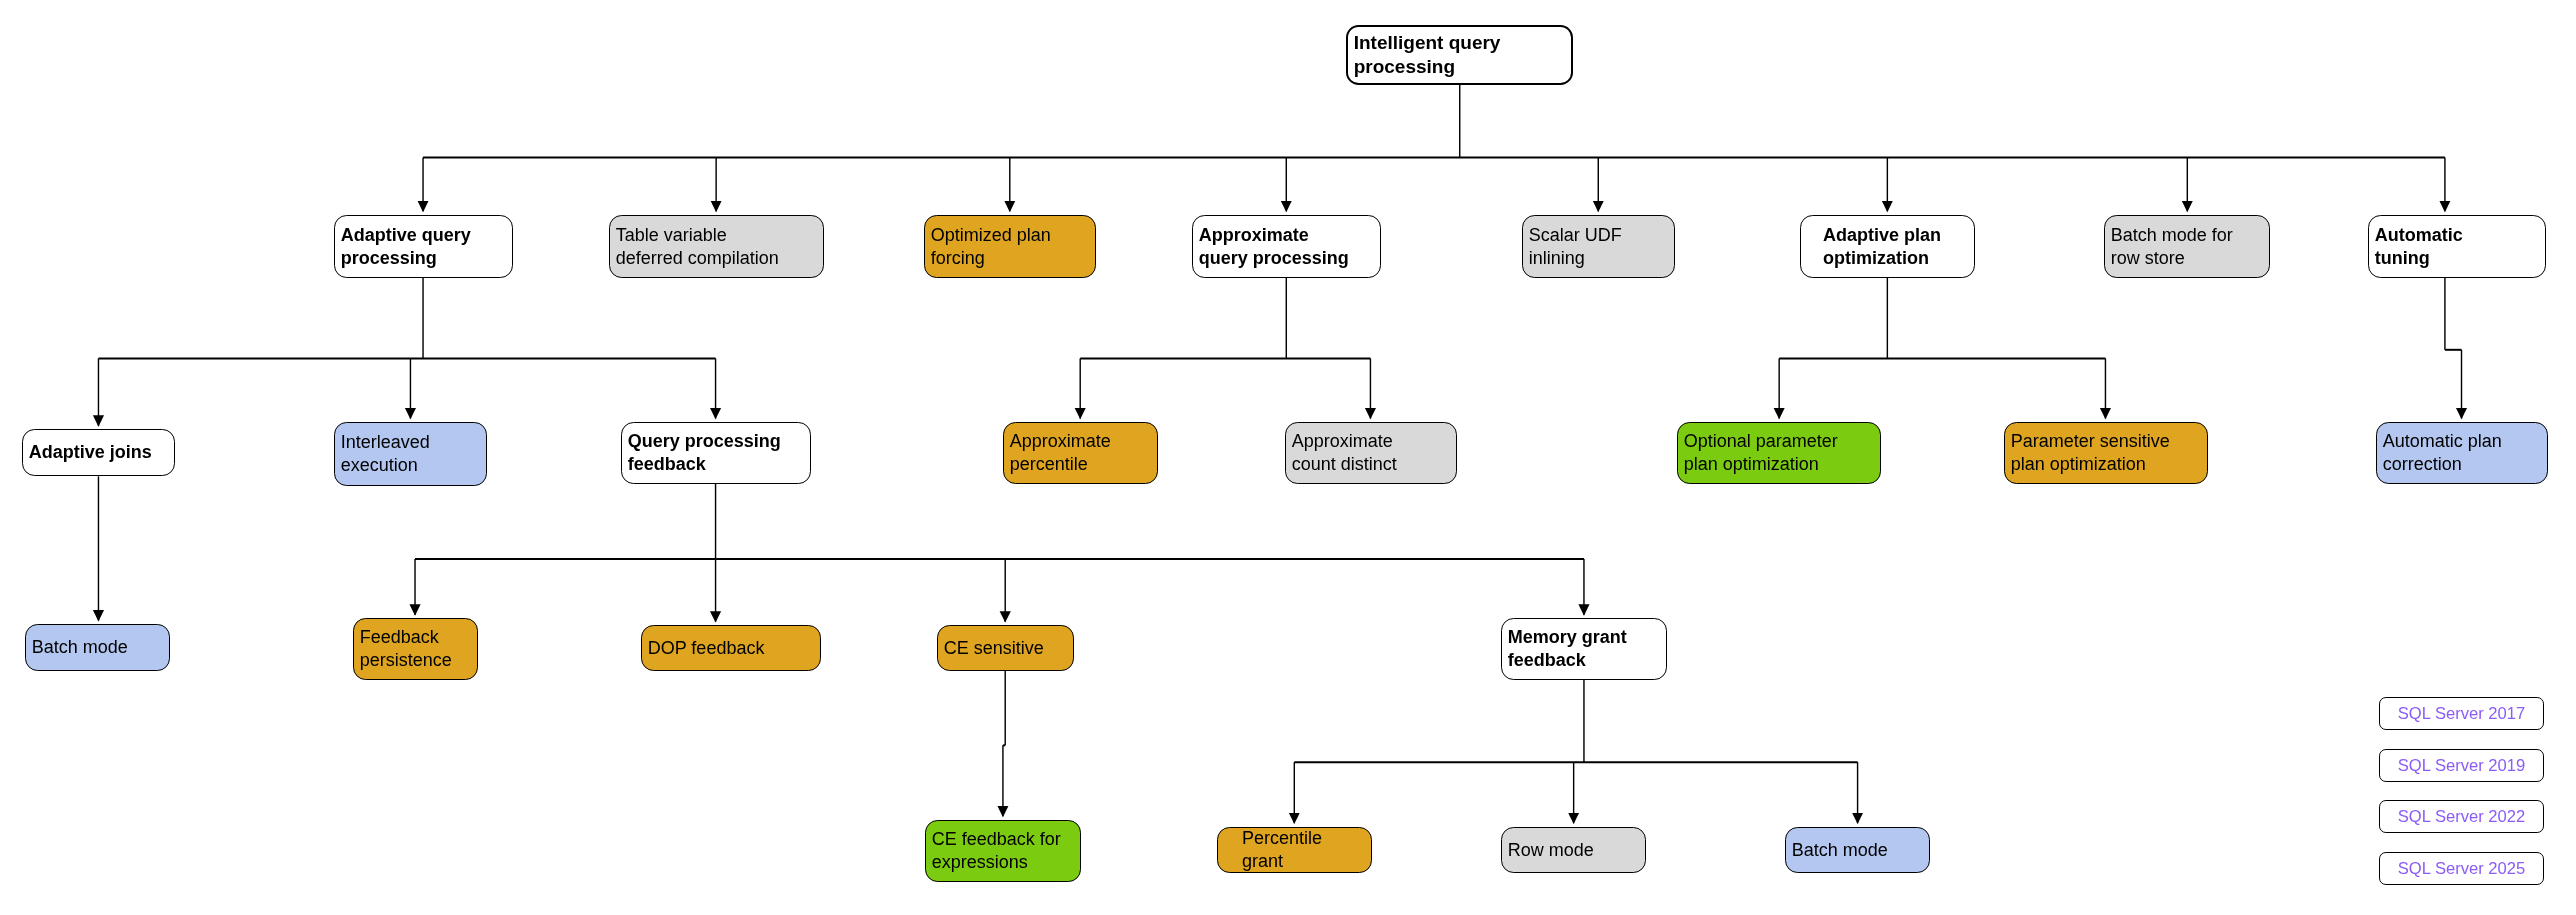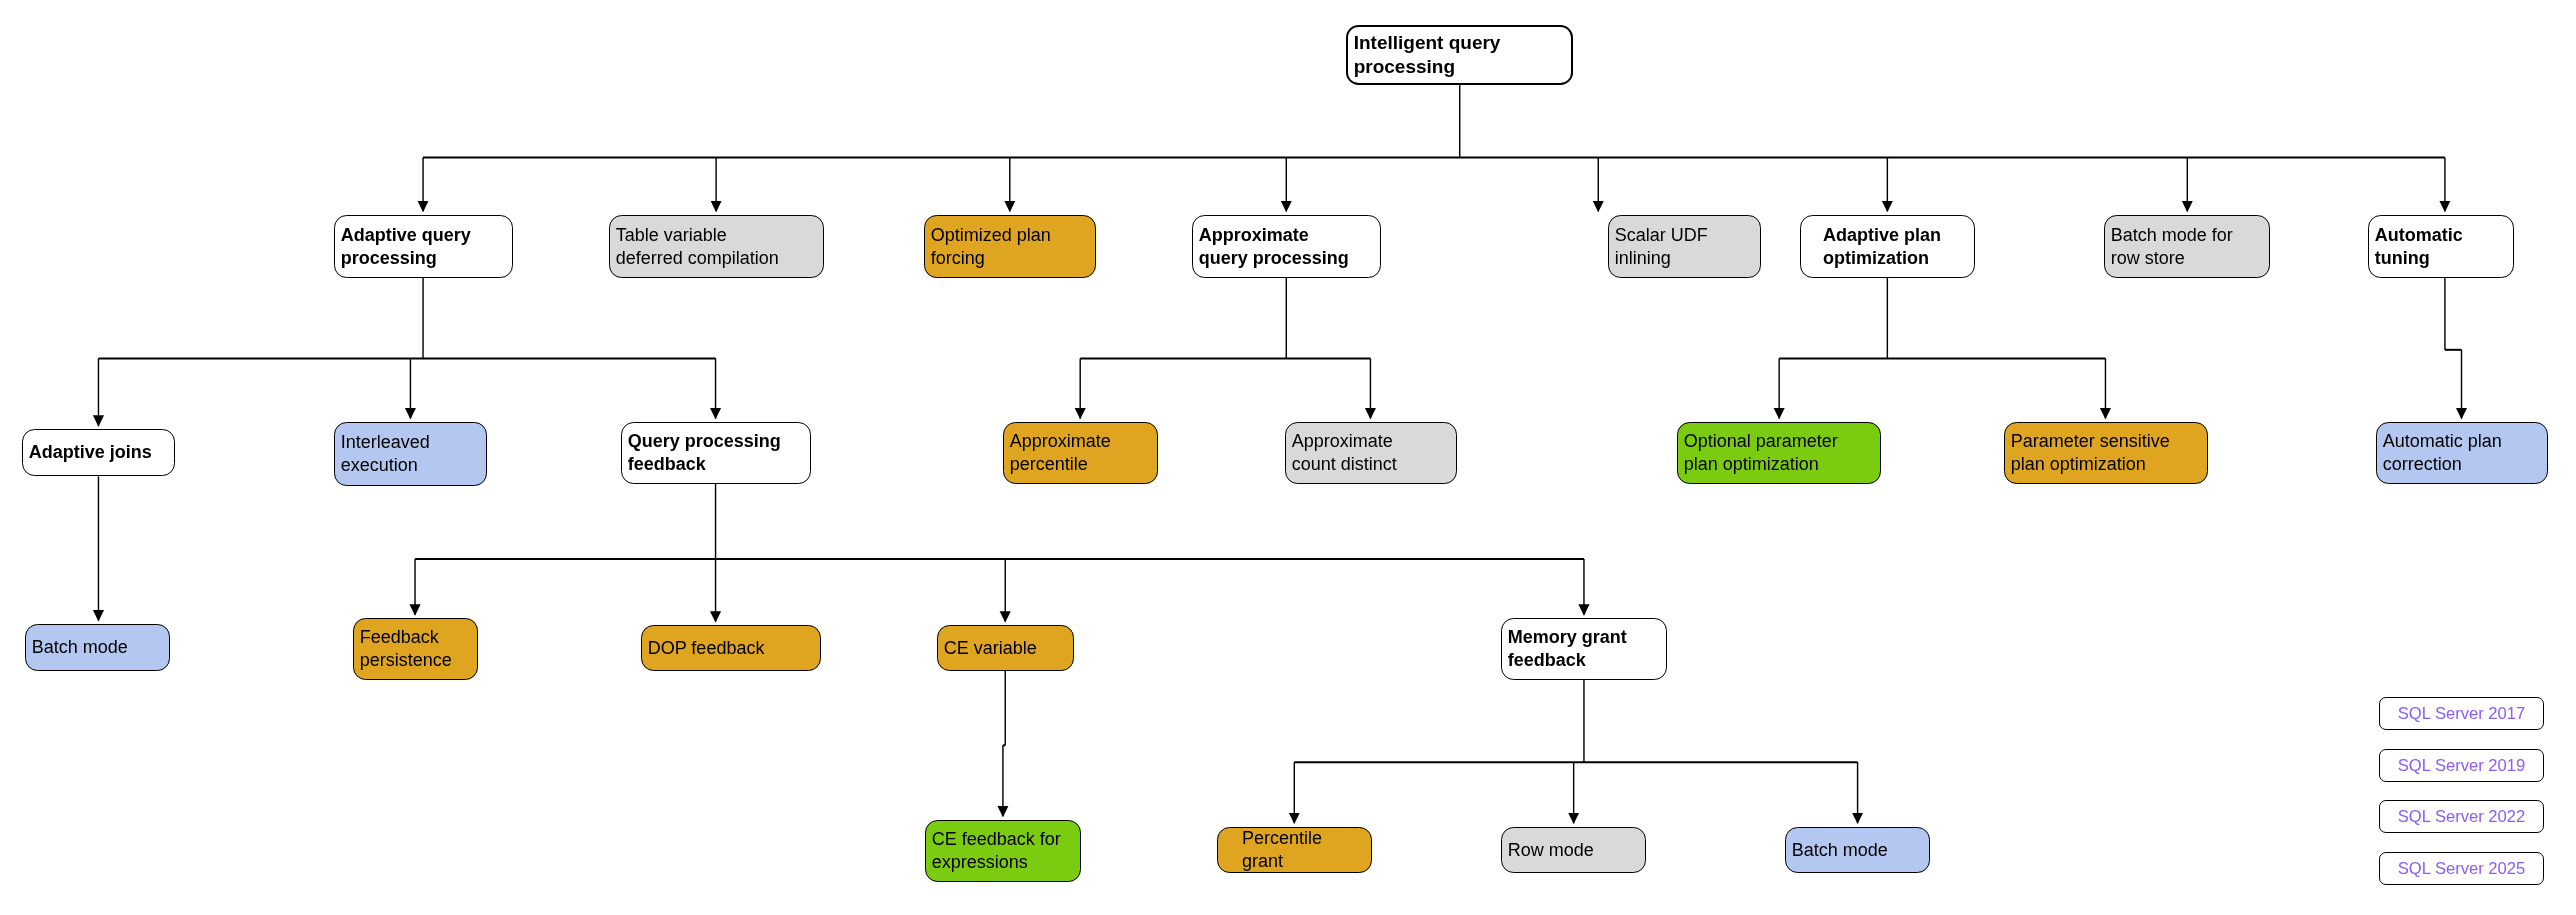--- a/index.html
+++ b/index.html
@@ -142,33 +142,33 @@
 deferred compilation</span>
       </div>
       <div class="node fill-gold weight-normal" style="left: 924px; top: 215px; width: 172px; height: 63px;">
         <span class="label">Optimized plan
 forcing</span>
       </div>
       <div class="node fill-white weight-bold" style="left: 1192px; top: 215px; width: 189px; height: 63px;">
         <span class="label">Approximate
 query processing</span>
       </div>
-      <div class="node fill-gray weight-normal" style="left: 1608px; top: 215px; width: 153px; height: 63px;">
+      <div class="node fill-gray weight-normal" style="left: 1522px; top: 215px; width: 153px; height: 63px;">
         <span class="label">Scalar UDF
 inlining</span>
       </div>
       <div class="node fill-white weight-bold" style="left: 1800px; top: 215px; width: 175px; height: 63px; padding-left: 22px;">
         <span class="label">Adaptive plan
 optimization</span>
       </div>
       <div class="node fill-gray weight-normal" style="left: 2104px; top: 215px; width: 166px; height: 63px;">
         <span class="label">Batch mode for
 row store</span>
       </div>
-      <div class="node fill-white weight-bold" style="left: 2368px; top: 215px; width: 146px; height: 63px;">
+      <div class="node fill-white weight-bold" style="left: 2368px; top: 215px; width: 178px; height: 63px;">
         <span class="label">Automatic
 tuning</span>
       </div>
       <div class="node fill-white weight-bold" style="left: 22px; top: 429px; width: 153px; height: 47px;">
         <span class="label">Adaptive joins</span>
       </div>
       <div class="node fill-blue weight-normal" style="left: 334px; top: 422px; width: 153px; height: 64px;">
         <span class="label">Interleaved
 execution</span>
       </div>
@@ -200,21 +200,21 @@
         <span class="label">Batch mode</span>
       </div>
       <div class="node fill-gold weight-normal" style="left: 353px; top: 618px; width: 125px; height: 62px;">
         <span class="label">Feedback
 persistence</span>
       </div>
       <div class="node fill-gold weight-normal" style="left: 641px; top: 625px; width: 180px; height: 46px;">
         <span class="label">DOP feedback</span>
       </div>
       <div class="node fill-gold weight-normal" style="left: 937px; top: 625px; width: 137px; height: 46px;">
-        <span class="label">CE variable</span>
+        <span class="label">CE sensitive</span>
       </div>
       <div class="node fill-white weight-bold" style="left: 1501px; top: 618px; width: 166px; height: 62px;">
         <span class="label">Memory grant
 feedback</span>
       </div>
       <div class="node fill-green weight-normal" style="left: 925px; top: 820px; width: 156px; height: 62px;">
         <span class="label">CE feedback for
 expressions</span>
       </div>
       <div class="node fill-gold weight-normal" style="left: 1217px; top: 827px; width: 155px; height: 46px; padding-left: 24px;">

